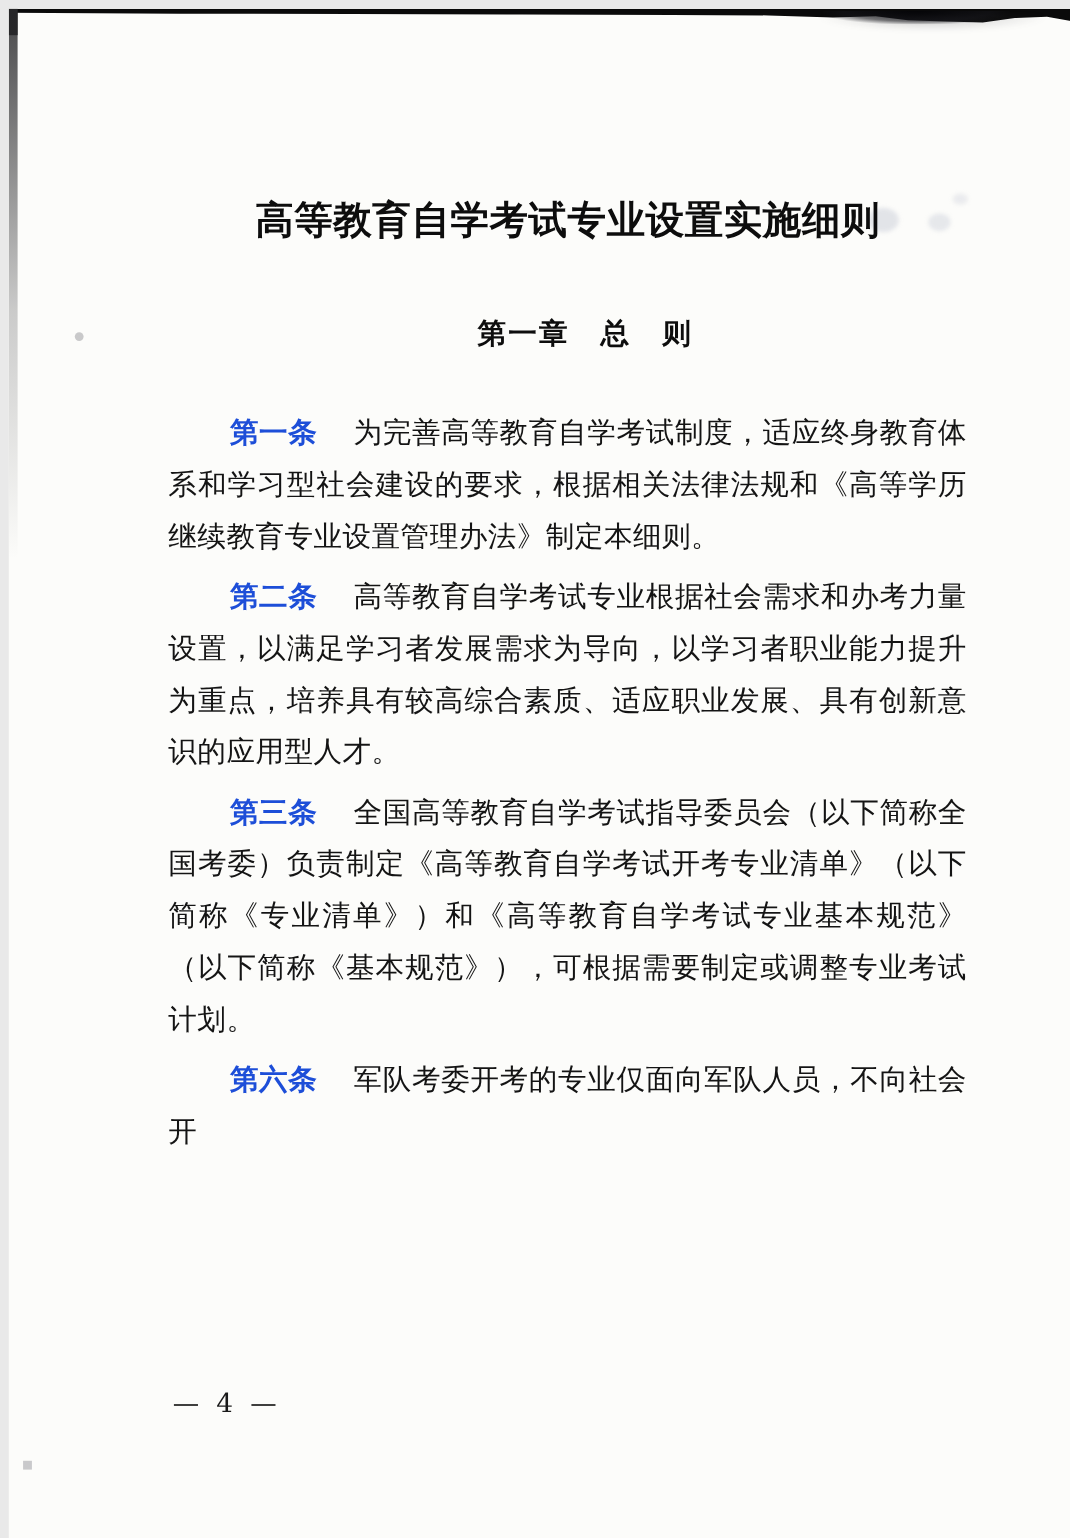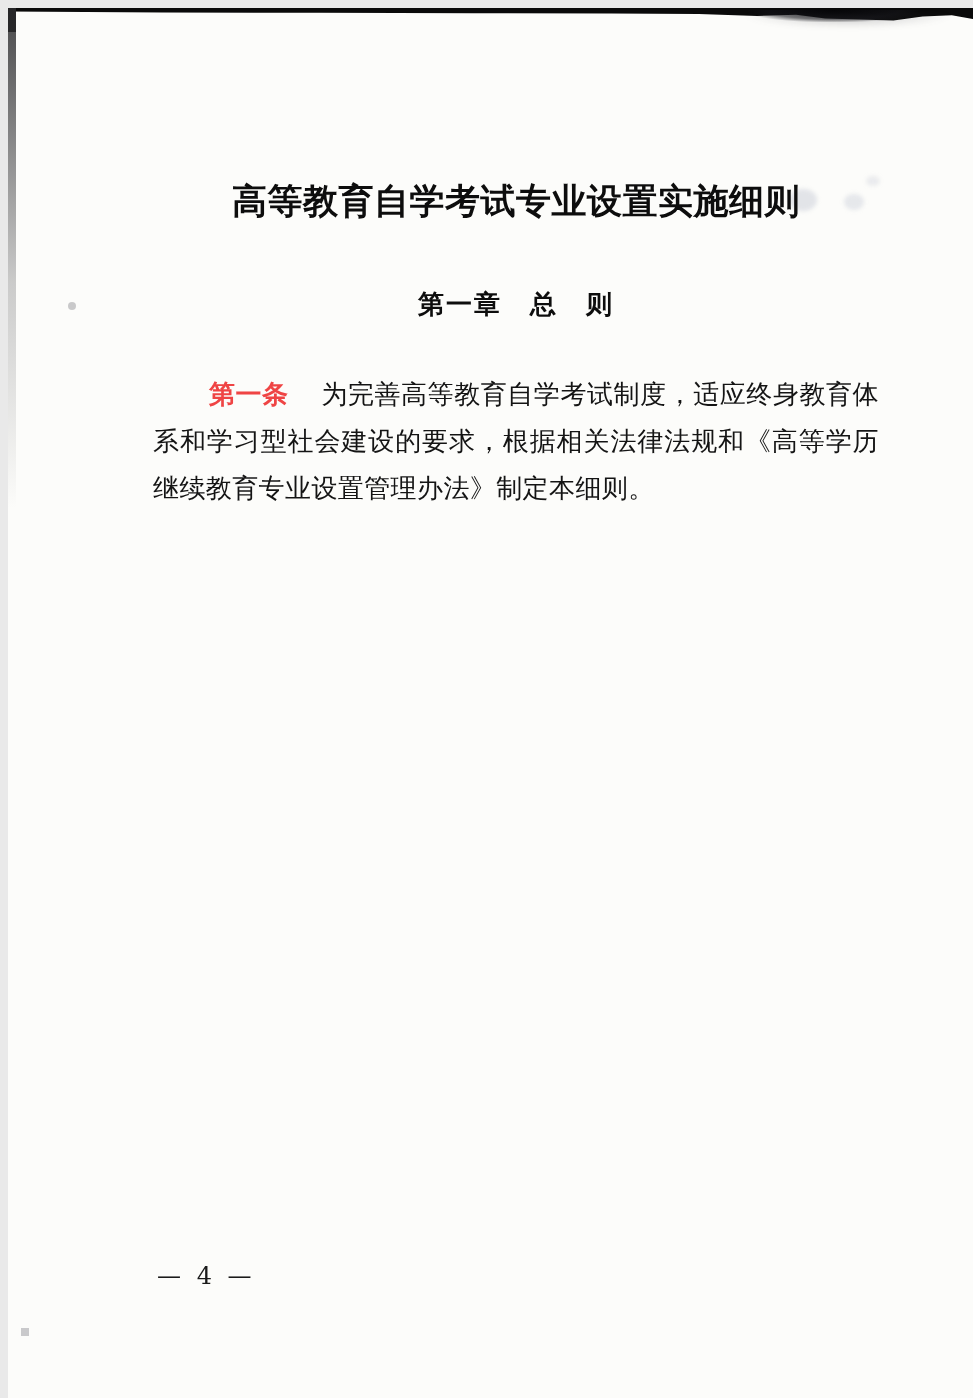--- a/index.html
+++ b/index.html
@@ -63,39 +63,39 @@
     top: 166px; left: 0; width: 100%;
     text-align: center;
     font-size: 35px;
     font-weight: 700;
     letter-spacing: 0.5px;
     line-height: 46px;
     color: #0d0d0d;
   }
   .chapter-heading {
     position: absolute;
-    top: 274px; left: 0; width: 100%;
+    top: 274px; left: 16px; width: 100%;
     text-align: center;
     font-size: 26px;
     font-weight: 700;
     letter-spacing: 2px;
     line-height: 36px;
     color: #0d0d0d;
   }
   .doc-body {
     position: absolute;
     top: 355px; left: 0; width: 742px;
     font-size: 26px;
     line-height: 47px;
     letter-spacing: 0.4px;
     text-align: justify;
     color: #141414;
   }
   .article { text-indent: 2em; }
-  .article .article-label { font-weight: 700; margin-right: 0.95em; color: #ef4444; }
+  .article .article-label { font-weight: 700; margin-right: 0.95em; color: #1d4ed8; }
   .page-number {
     position: absolute;
     top: 1250px; left: 8px;
     font-size: 24px;
     letter-spacing: 4px;
     color: #1a1a1a;
   }
 </style>
 </head>
 <body>
@@ -117,23 +117,26 @@
   <div class="content">
 
     <h1 class="doc-title">高等教育自学考试专业设置实施细则</h1>
 
     <h2 class="chapter-heading">第一章　总　则</h2>
 
     <div class="doc-body">
 
       <p class="article"><b class="article-label">第一条</b><span>为完善高等教育自学考试制度，适应终身教育体系和学习型社会建设的要求，根据相关法律法规和《高等学历继续教育专业设置管理办法》制定本细则。</span></p>
 
+      <p class="article"><b class="article-label">第二条</b><span>高等教育自学考试专业根据社会需求和办考力量设置，以满足学习者发展需求为导向，以学习者职业能力提升为重点，培养具有较高综合素质、适应职业发展、具有创新意识的应用型人才。</span></p>
+
+      <p class="article"><b class="article-label">第三条</b><span>全国高等教育自学考试指导委员会（以下简称全国考委）负责制定《高等教育自学考试开考专业清单》（以下简称《专业清单》）和《高等教育自学考试专业基本规范》（以下简称《基本规范》），可根据需要制定或调整专业考试计划。</span></p>
 
 
 
-
+      <p class="article"><b class="article-label">第六条</b><span>军队考委开考的专业仅面向军队人员，不向社会开</span></p>
 
     </div>
 
     <div class="page-number">— 4 —</div>
 
   </div>
 </div>
 
 </body></html>

